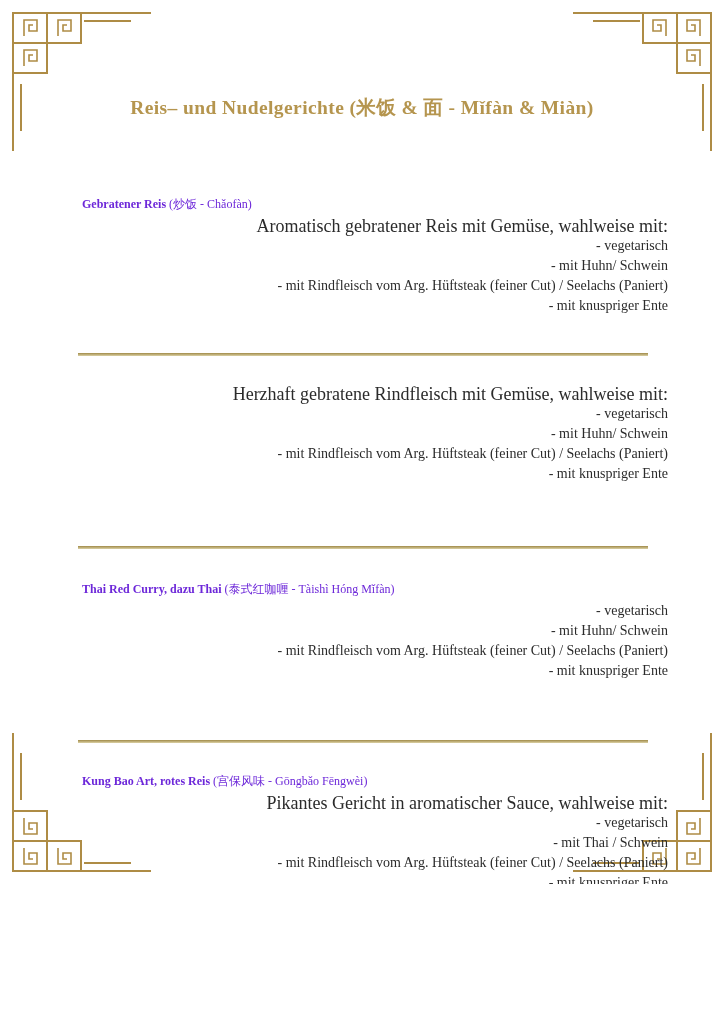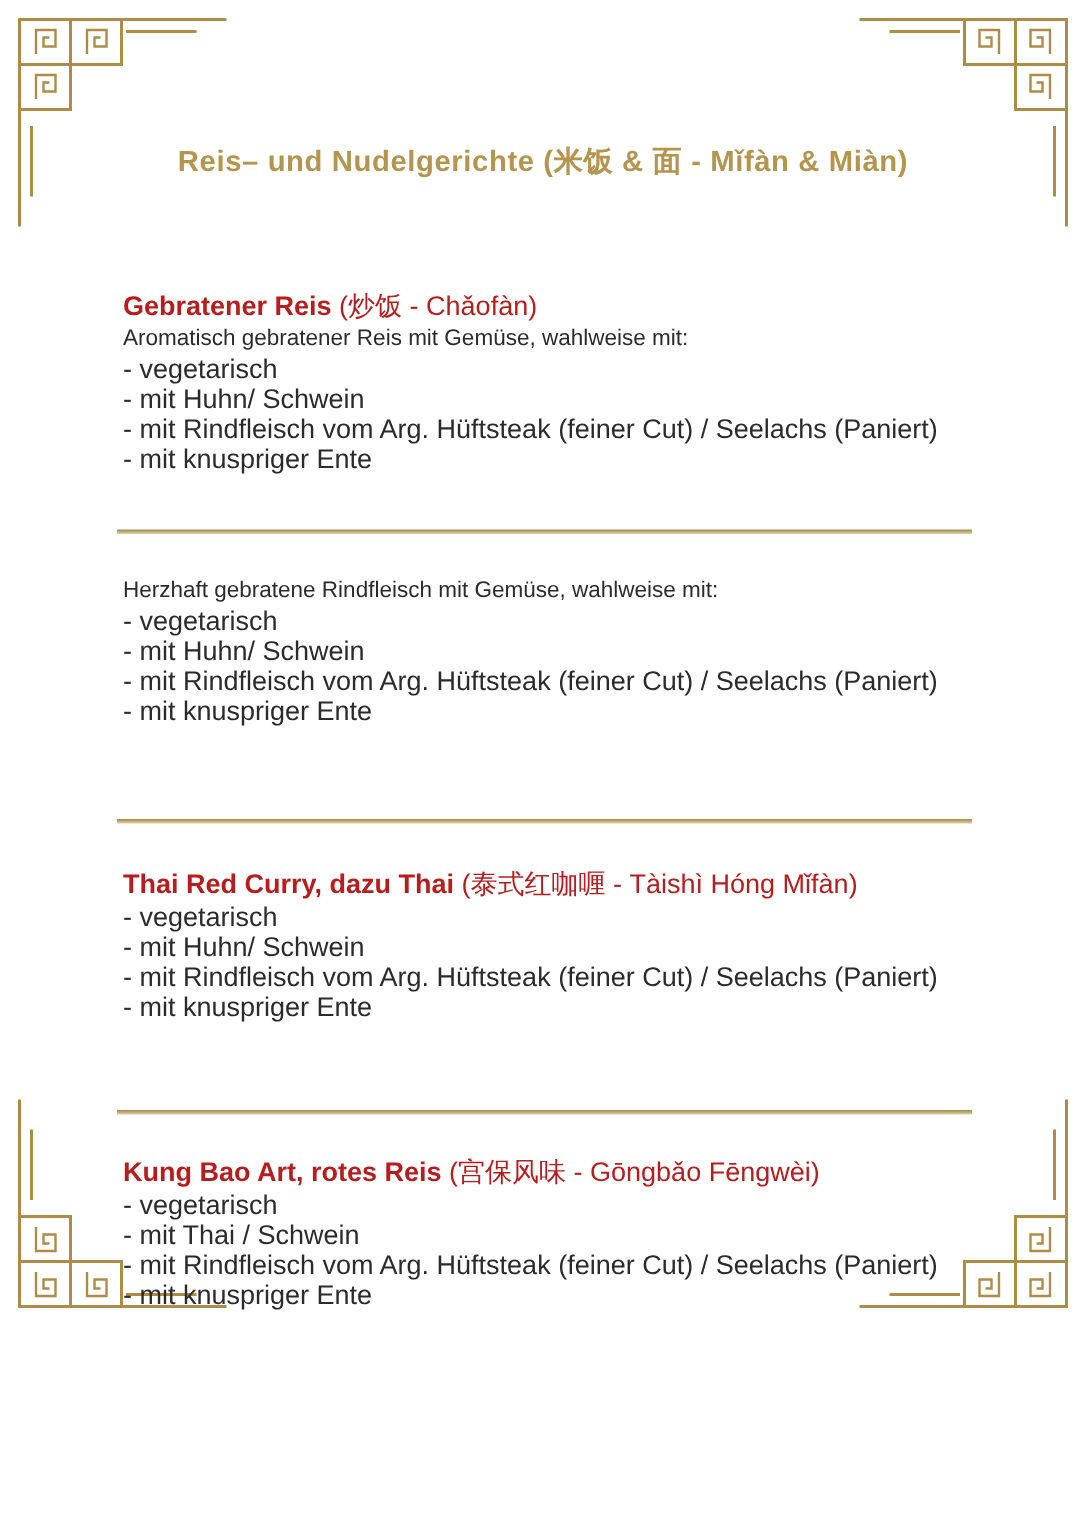--- a/index.html
+++ b/index.html
@@ -2,21 +2,21 @@
 <html><head>
 <meta charset="utf-8">
 <style>
   html, body { margin: 0; padding: 0; background: #ffffff; }
   .page {
     position: relative;
     width: 724px;
     height: 884px;
     background: #ffffff;
     overflow: hidden;
-    font-family: Liberation Sans, sans-serif;
+    font-family: Liberation Serif, serif;
     color: #2b2b2b;
   }
 
   
   .corner { position: absolute; width: 152px; height: 152px; }
   .corner.tl { top: 0; left: 0; }
   .corner.tr { top: 0; right: 0; transform: scaleX(-1); }
   .corner.bl { bottom: 0; left: 0; transform: scaleY(-1); }
   .corner.br { bottom: 0; right: 0; transform: scale(-1,-1); }
 
@@ -36,33 +36,35 @@
     position: absolute;
     left: 82px;
     right: 56px;
   }
   .dish-section.s0 { top: 192px; }
   .dish-section.s1 { top: 384px; }
   .dish-section.s2 { top: 577px; }
   .dish-section.s3 { top: 769px; }
 
   .dish-name {
-    font-size: 18px;
+    font-size: 12px;
     line-height: 24px;
     font-weight: normal;
-    color: #b91c1c;
+    color: #6d28d9;
   }
   .dish-name .bold { font-weight: bold; }
   .dish-description {
-    font-size: 15px;
+    font-size: 18px;
     line-height: 20px;
+    text-align: right;
   }
   .dish-option {
-    font-size: 18px;
+    font-size: 14px;
     line-height: 20px;
+    text-align: right;
   }
 
   
   .section-divider {
     position: absolute;
     left: 78px;
     width: 570px;
     height: 3px;
     background: linear-gradient(#a08a48, #dbd1a6);
   }
@@ -143,19 +145,20 @@
     <div class="dish-option">- mit Rindfleisch vom Arg. Hüftsteak (feiner Cut) / Seelachs (Paniert)</div>
     <div class="dish-option">- mit knuspriger Ente</div>
   </div>
 
   <div class="section-divider d2"></div>
 
   <div class="dish-section s3">
     <div class="dish-name">
       <span class="bold">Kung Bao Art, rotes Reis</span><span> (宫保风味 - Gōngbǎo Fēngwèi)</span>
     </div>
+    <div class="dish-description">Pikantes Gericht in aromatischer Sauce, wahlweise mit:</div>
     <div class="dish-option">- vegetarisch</div>
     <div class="dish-option">- mit Thai / Schwein</div>
     <div class="dish-option">- mit Rindfleisch vom Arg. Hüftsteak (feiner Cut) / Seelachs (Paniert)</div>
     <div class="dish-option">- mit knuspriger Ente</div>
   </div>
 
 </div>
 
 </body></html>

